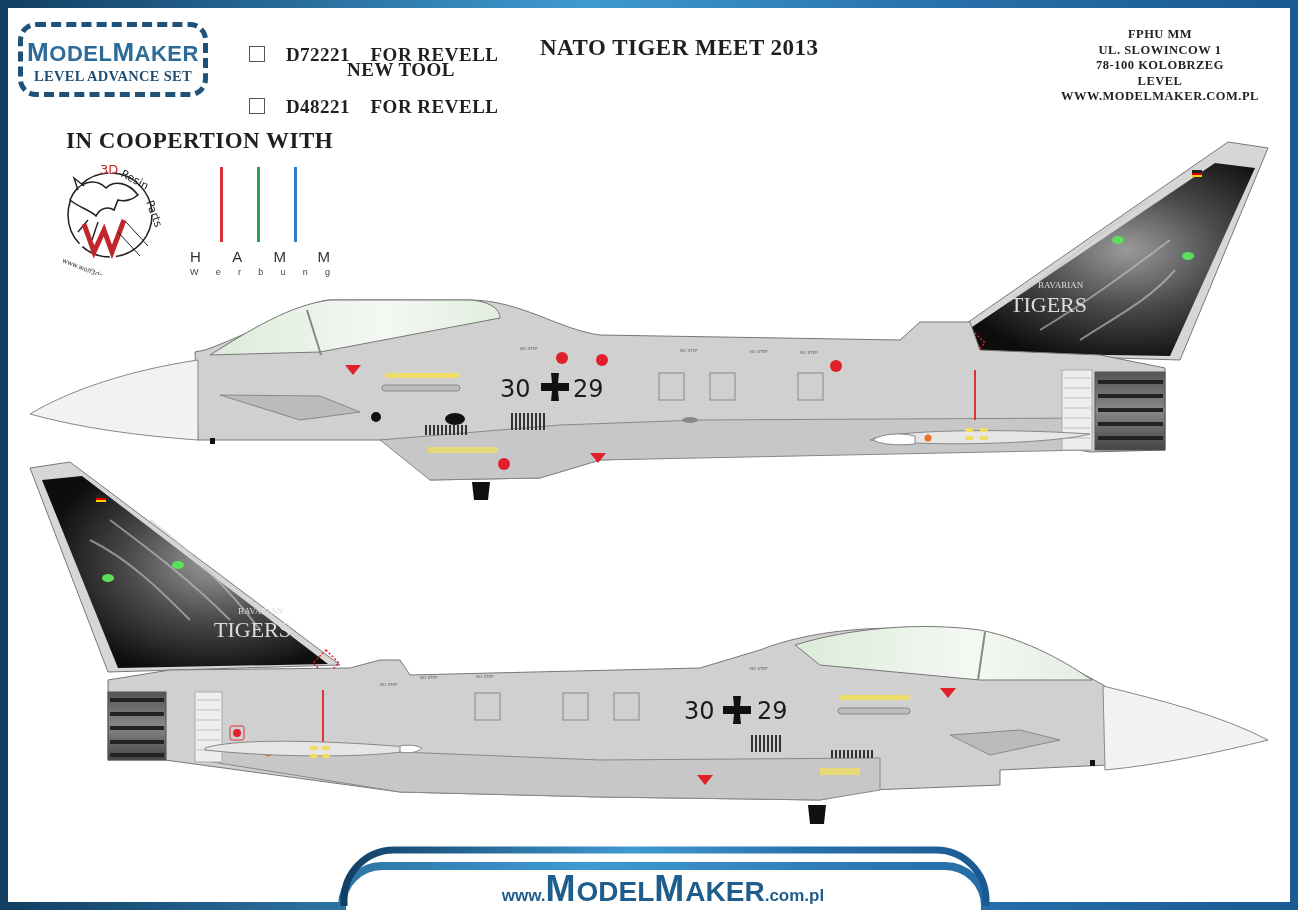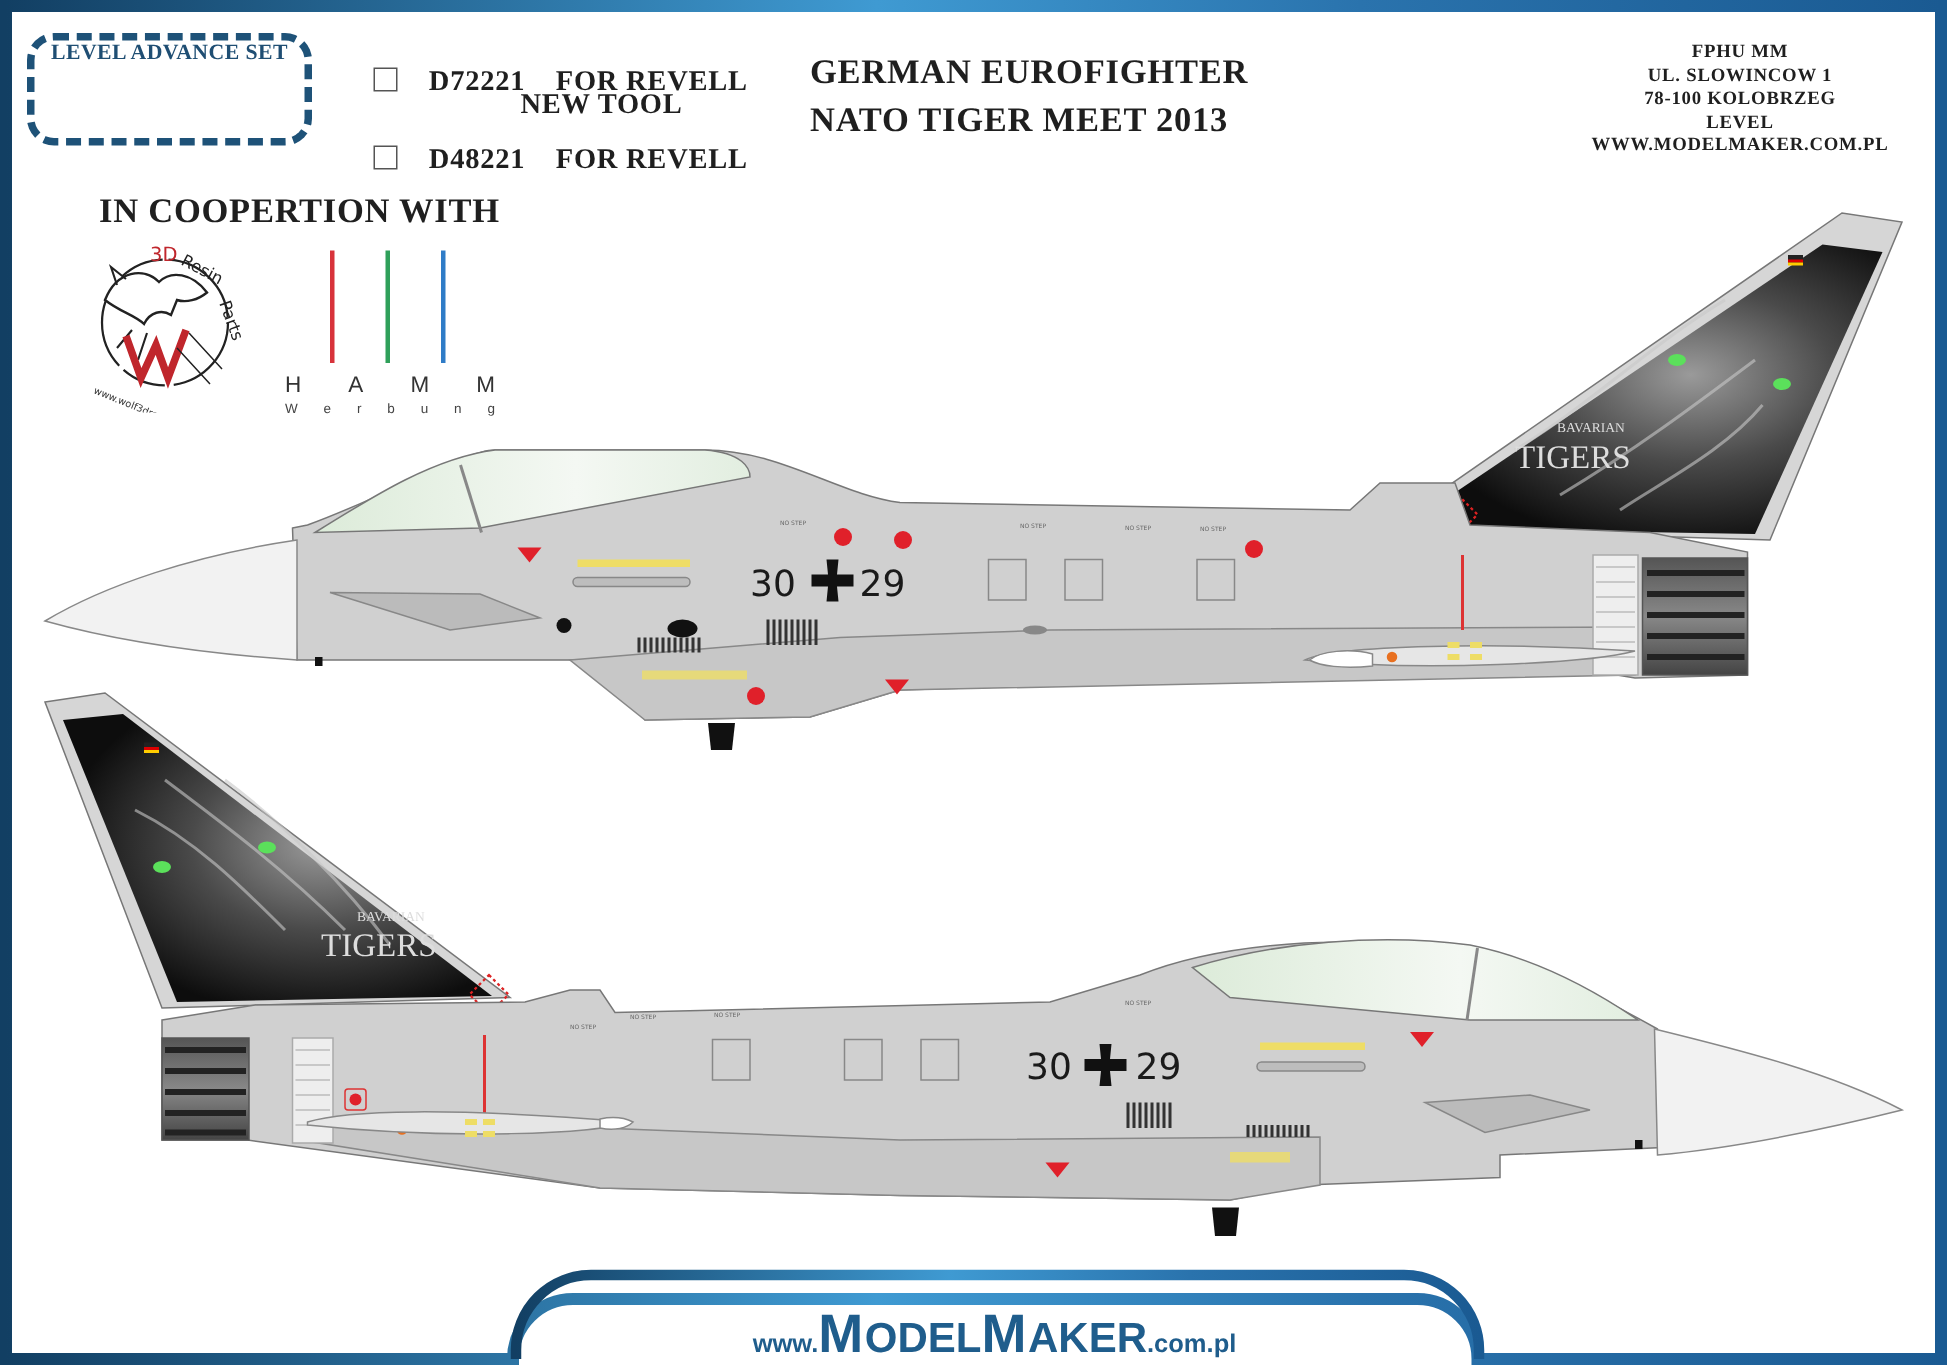--- a/index.html
+++ b/index.html
@@ -37,33 +37,35 @@
       <stop offset="0.45" stop-color="#3f9ad2"></stop>
       <stop offset="0.7" stop-color="#2a73ad"></stop>
       <stop offset="1" stop-color="#1a5a92"></stop>
     </linearGradient>
   </defs>
   <path d="M4,4 H1294 V906 H985 A40,40 0 0 0 945,866 H382 A40,40 0 0 0 342,906 H4 Z" fill="none" stroke="url(#frameGrad)" stroke-width="8"></path>
   <path d="M344,906 L344,900 A50,50 0 0 1 394,850 H936 A50,50 0 0 1 986,900 L986,906" fill="none" stroke="url(#frameGrad)" stroke-width="7"></path>
 </svg>
 
 <div class="logo-box">
+  <div class="logo-title">
+    <span class="big">M</span><span>ODEL</span><span class="big">M</span><span>AKER</span>
+  </div>
   <div class="logo-sub">LEVEL ADVANCE SET</div>
 </div>
 
 <div class="kit-row stencil" style="top:22px;">
   <span class="cb"></span><span class="code">D72221</span><span>FOR REVELL</span>
 </div>
 <div class="kit-row stencil" style="top:59px; left:347px;">NEW TOOL</div>
 <div class="kit-row stencil" style="top:74px;">
   <span class="cb"></span><span class="code">D48221</span><span>FOR REVELL</span>
 </div>
 
 <div class="title stencil">
-  <div>GERMAN EUROFIGHTER</div>
   <div>NATO TIGER MEET 2013</div>
 </div>
 
 <div class="address stencil">
   <div>FPHU MM</div>
   <div>UL. SLOWINCOW 1</div>
   <div>78-100 KOLOBRZEG</div>
   <div>LEVEL</div>
   <div>WWW.MODELMAKER.COM.PL</div>
 </div>

